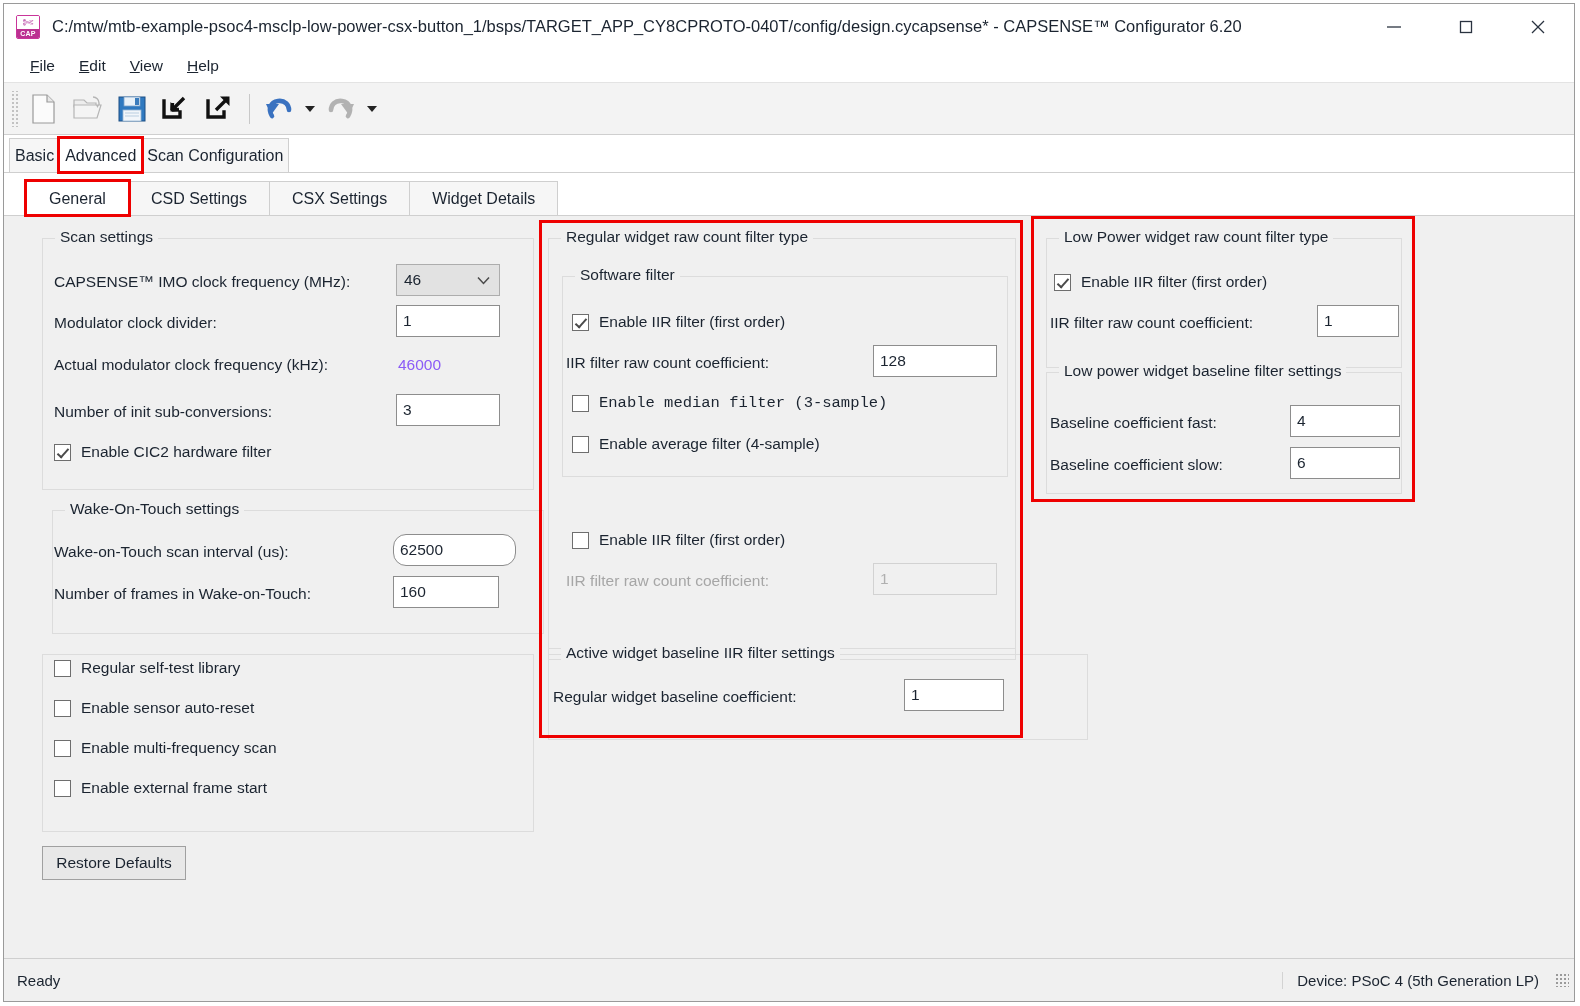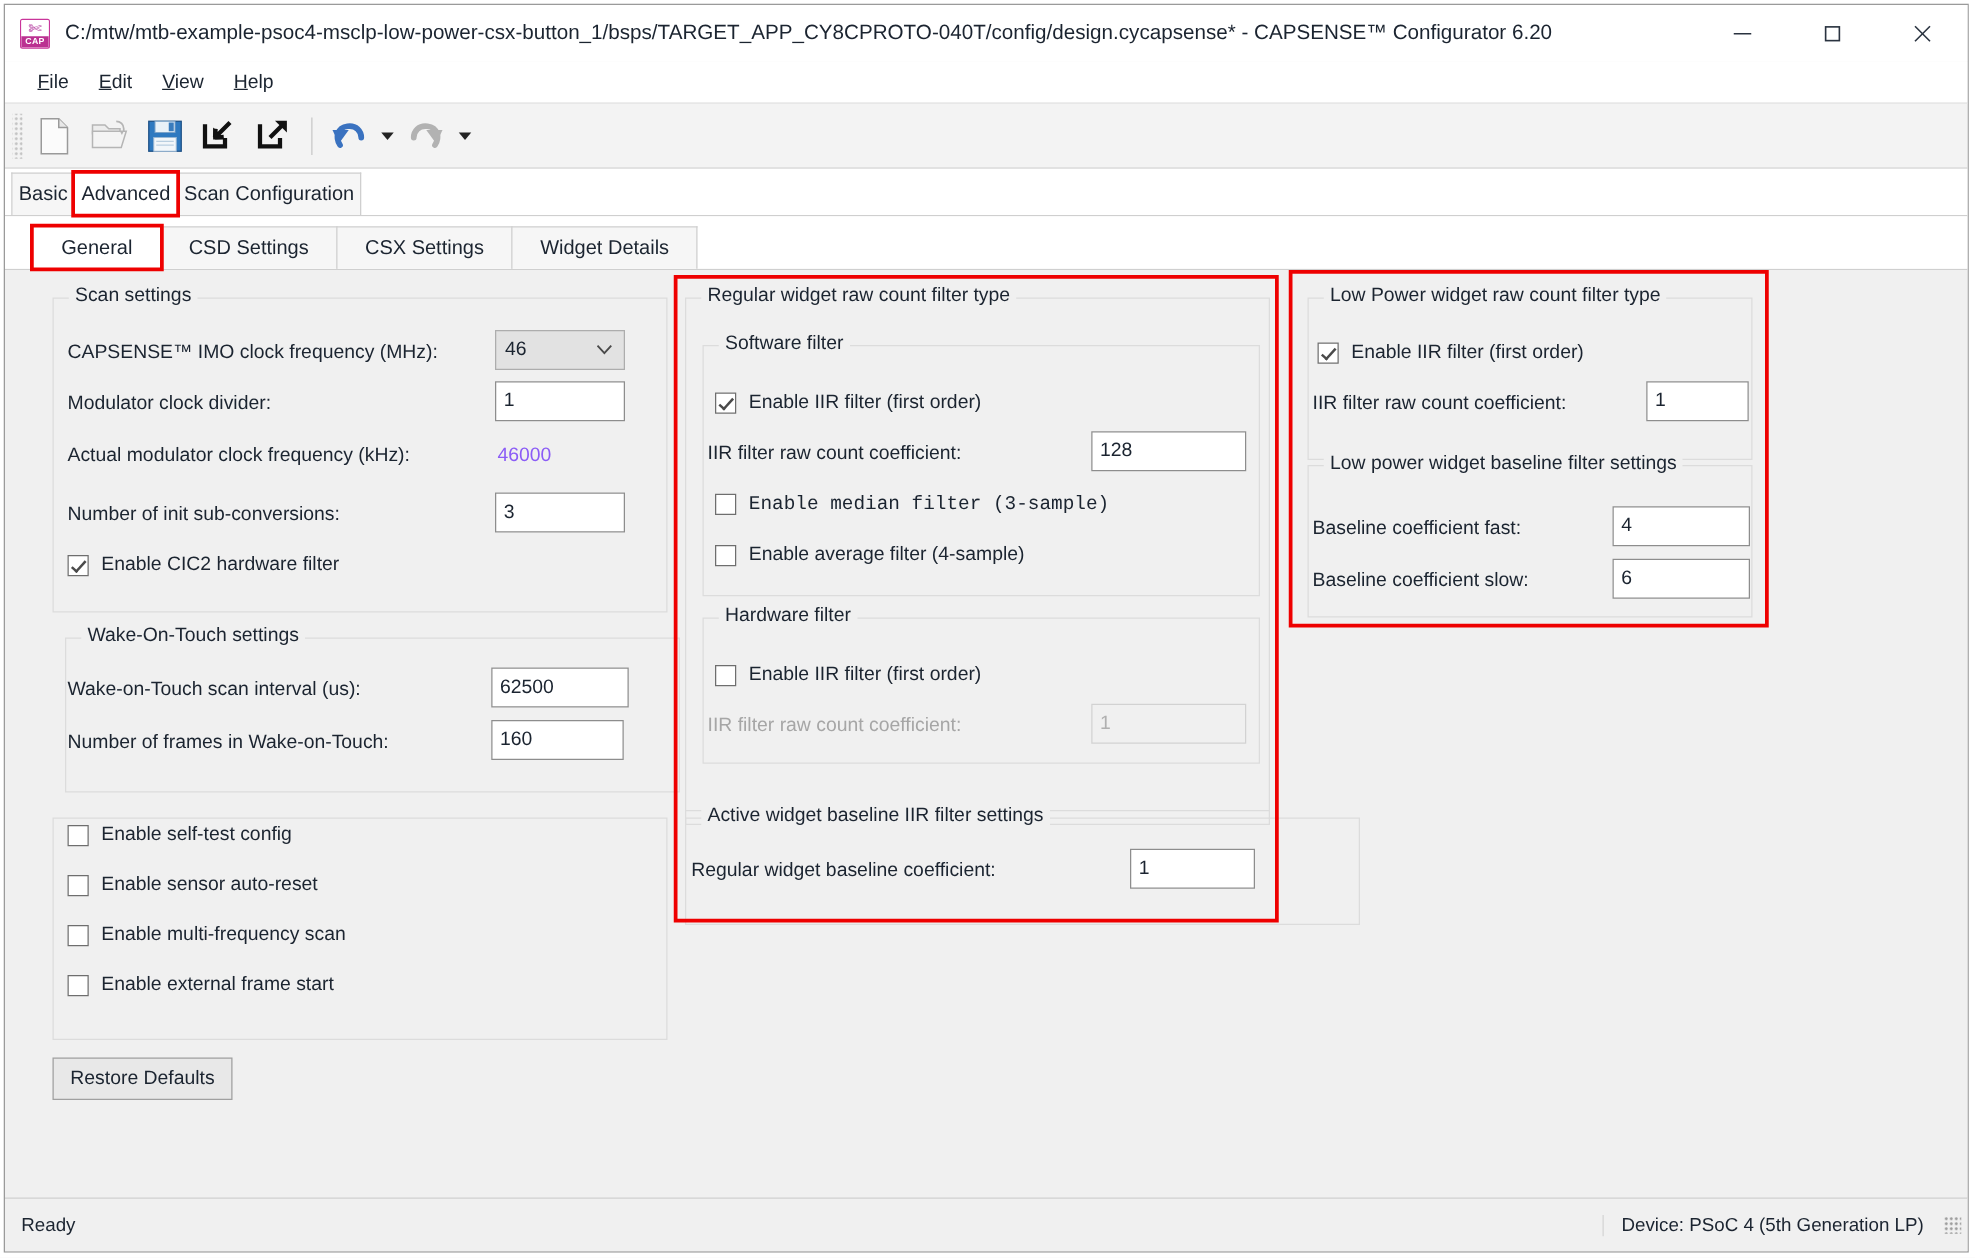--- a/index.html
+++ b/index.html
@@ -530,34 +530,34 @@
     <div class="cb-row" style="left:50px; top:227px;">
       <span class="cb-box checked"></span>
       <span class="cb-label">Enable CIC2 hardware filter</span>
     </div>
 
     <div class="groupbox" style="left:48px; top:294px; width:492px; height:124px;">
       <div class="gb-title">Wake-On-Touch settings</div>
     </div>
 
     <div class="row-label" style="left:50px; top:327px;">Wake-on-Touch scan interval (us):</div>
-    <div class="textbox" style="left:389px; top:318px; width:110px; height:32px;">
+    <div class="textbox" style="left:389px; top:318px; width:123px; height:32px;border-radius:13px;">
       <span>62500</span>
     </div>
 
     <div class="row-label" style="left:50px; top:369px;">Number of frames in Wake-on-Touch:</div>
     <div class="textbox" style="left:389px; top:360px; width:106px; height:32px;">
       <span>160</span>
     </div>
 
     <div class="groupbox" style="left:38px; top:438px; width:492px; height:178px;"></div>
 
     <div class="cb-row" style="left:50px; top:443px;">
       <span class="cb-box"></span>
-      <span class="cb-label">Enable self-test config</span>
+      <span class="cb-label">Regular self-test library</span>
     </div>
     <div class="cb-row" style="left:50px; top:483px;">
       <span class="cb-box"></span>
       <span class="cb-label">Enable sensor auto-reset</span>
     </div>
     <div class="cb-row" style="left:50px; top:523px;">
       <span class="cb-box"></span>
       <span class="cb-label">Enable multi-frequency scan</span>
     </div>
     <div class="cb-row" style="left:50px; top:563px;">
@@ -591,23 +591,20 @@
 
     <div class="cb-row" style="left:568px; top:178px;font-family:Liberation Mono, monospace;">
       <span class="cb-box"></span>
       <span class="cb-label">Enable median filter (3-sample)</span>
     </div>
     <div class="cb-row" style="left:568px; top:219px;">
       <span class="cb-box"></span>
       <span class="cb-label">Enable average filter (4-sample)</span>
     </div>
 
-    <div class="groupbox" style="left:558px; top:278px; width:446px; height:117px;">
-      <div class="gb-title">Hardware filter</div>
-    </div>
 
     <div class="cb-row" style="left:568px; top:315px;">
       <span class="cb-box"></span>
       <span class="cb-label">Enable IIR filter (first order)</span>
     </div>
 
     <div class="row-label dim" style="left:562px; top:356px;">IIR filter raw count coefficient:</div>
     <div class="textbox disabled" style="left:869px; top:347px; width:124px; height:32px;">
       <span>1</span>
     </div>

